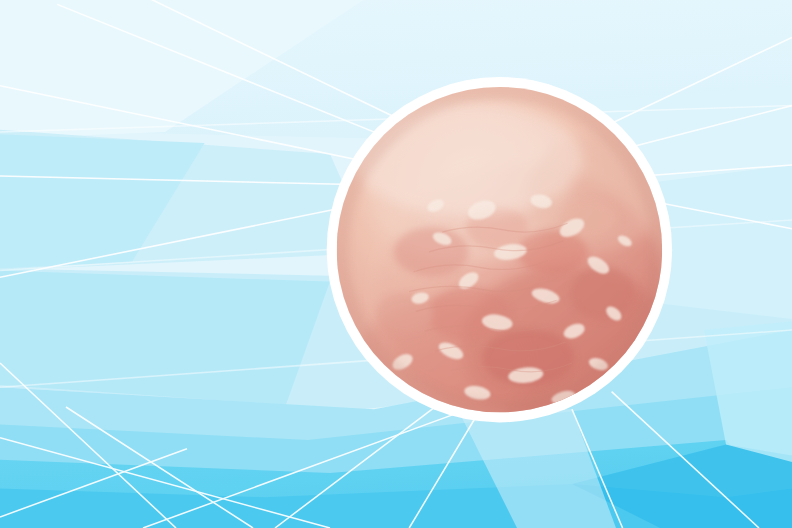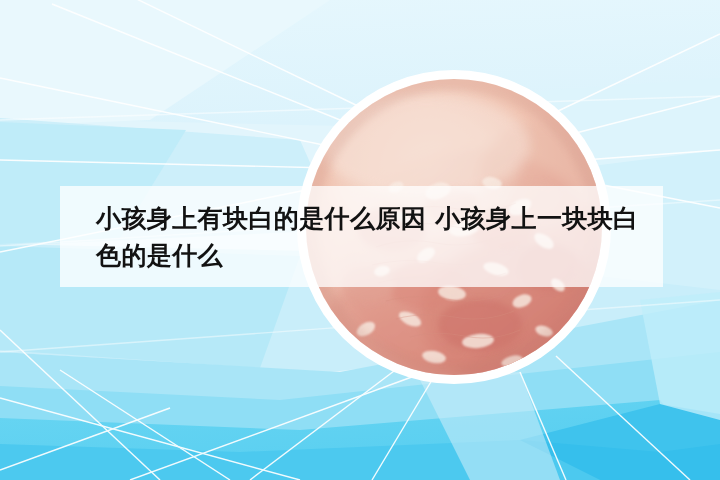--- a/index.html
+++ b/index.html
@@ -238,17 +238,14 @@
           <path d="M96 132 q28 -8 56 -2 t58 -6"></path>
         </g>
 
         <ellipse cx="120" cy="66" rx="104" ry="52" fill="#fbeee6" opacity="0.4" filter="url(#softer)"></ellipse>
 
         <circle cx="148" cy="148" r="146" fill="none" stroke="#c07f72" stroke-width="18" opacity="0.16" filter="url(#soft)"></circle>
       </svg>
     </div>
   </div>
 
-  <div id="text-band">
-    <p id="headline">小孩身上有块白的是什么原因 小孩身上一块块白色的是什么</p>
-  </div>
 
 </div>
 
 </body></html>

